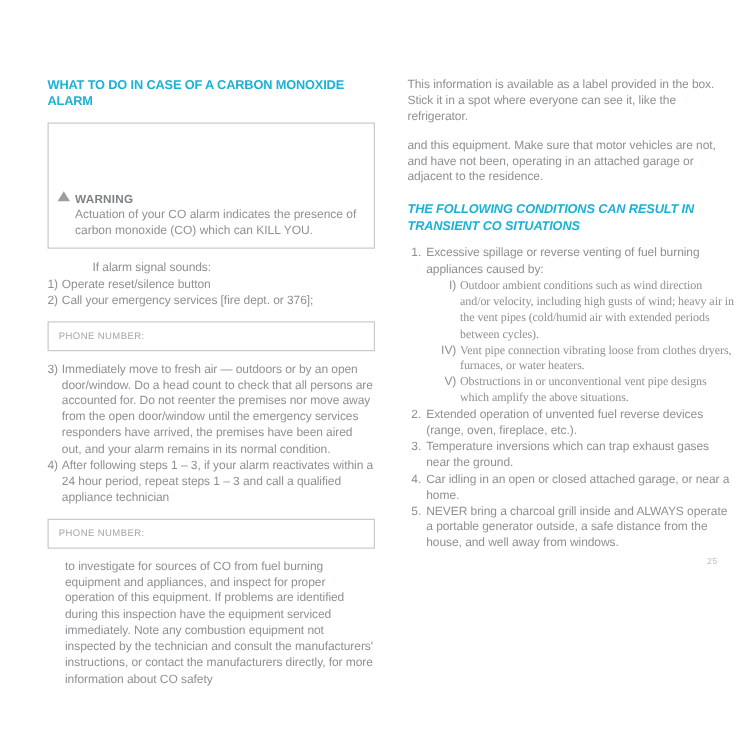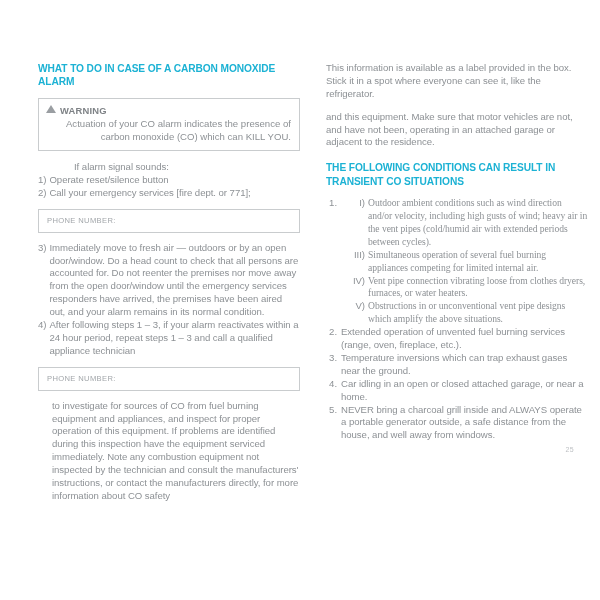--- a/index.html
+++ b/index.html
@@ -36,20 +36,21 @@
     font-size: 10.2px;
     font-weight: bold;
     line-height: 1.32;
     letter-spacing: -0.1px;
     color: #1cb2d4;
     margin: 0 0 9px 0;
     text-transform: uppercase;
   }
   .col.right h2.section-title {
     margin-top: 0;
+    font-style: italic;
   }
   p, li {
     font-size: 9.6px;
     line-height: 1.345;
     margin: 0;
     color: #8d9195;
     letter-spacing: -0.05px;
   }
   p.body + p.body {
     margin-top: 10px;
@@ -57,20 +58,21 @@
   .warning-box {
     border: 1px solid #c9ccce;
     box-sizing: border-box;
     padding: 6px 8px 7px 7px;
     margin: 0 0 10px 0;
   }
   .warning-head {
     display: flex;
     gap: 4px;
     margin-bottom: 1px;
+    margin-top: 48px;
   }
   .warn-tri {
     width: 0; height: 0;
     border-left: 5px solid transparent;
     border-right: 5px solid transparent;
     border-bottom: 8.5px solid #9a9ea2;
     display: block;
     flex: 0 0 auto;
     position: relative;
     top: 0px;
@@ -79,21 +81,20 @@
     font-size: 9.4px;
     font-weight: bold;
     color: #7e8286;
     letter-spacing: 0.2px;
   }
   .warning-text {
     font-size: 9.6px;
     line-height: 1.36;
     color: #8d9195;
     padding-left: 14px;
-    text-align: right;
   }
   .lead-in {
     margin: 0 0 0 0;
     padding-left: 36px;
   }
   ol.plain {
     list-style: none;
     margin: 0;
     padding: 0;
   }
@@ -200,21 +201,21 @@
 
       <ol class="plain">
         <li>
           <span class="marker">1)</span>
           <span class="txt">
             <span>Operate reset/silence button</span>
           </span>
         </li>
         <li>
           <span class="marker">2)</span>
-          <span class="txt">Call your emergency services [fire dept. or 771];</span>
+          <span class="txt">Call your emergency services [fire dept. or 376];</span>
         </li>
       </ol>
 
       <div class="phone-box">
         <span class="phone-label">PHONE NUMBER:</span>
       </div>
 
       <ol class="plain">
         <li>
           <span class="marker">3)</span>
@@ -240,44 +241,41 @@
 
       <p class="body">and this equipment. Make sure that motor vehicles are not, and have not been, operating in an attached garage or adjacent to the residence.</p>
 
       <h2 class="section-title" style="margin-top:12px;">THE FOLLOWING CONDITIONS CAN RESULT IN TRANSIENT CO SITUATIONS</h2>
 
       <ol class="num">
 
         <li>
           <span class="marker">1.</span>
           <span class="txt">
+            <span>Excessive spillage or reverse venting of fuel burning appliances caused by:</span>
             <ol class="roman">
               <li>
                 <span class="marker">I)</span>
                 <span class="txt">Outdoor ambient conditions such as wind direction and/or velocity, including high gusts of wind; heavy air in the vent pipes (cold/humid air with extended periods between cycles).</span>
-              </li>
-              <li>
-                <span class="marker">III)</span>
-                <span class="txt">Simultaneous operation of several fuel burning appliances competing for limited internal air.</span>
               </li>
               <li>
                 <span class="marker">IV)</span>
                 <span class="txt">Vent pipe connection vibrating loose from clothes dryers, furnaces, or water heaters.</span>
               </li>
               <li>
                 <span class="marker">V)</span>
                 <span class="txt">Obstructions in or unconventional vent pipe designs which amplify the above situations.</span>
               </li>
             </ol>
           </span>
         </li>
 
         <li>
           <span class="marker">2.</span>
-          <span class="txt">Extended operation of unvented fuel burning services (range, oven, fireplace, etc.).</span>
+          <span class="txt">Extended operation of unvented fuel reverse devices (range, oven, fireplace, etc.).</span>
         </li>
         <li>
           <span class="marker">3.</span>
           <span class="txt">Temperature inversions which can trap exhaust gases near the ground.</span>
         </li>
         <li>
           <span class="marker">4.</span>
           <span class="txt">Car idling in an open or closed attached garage, or near a home.</span>
         </li>
         <li>

